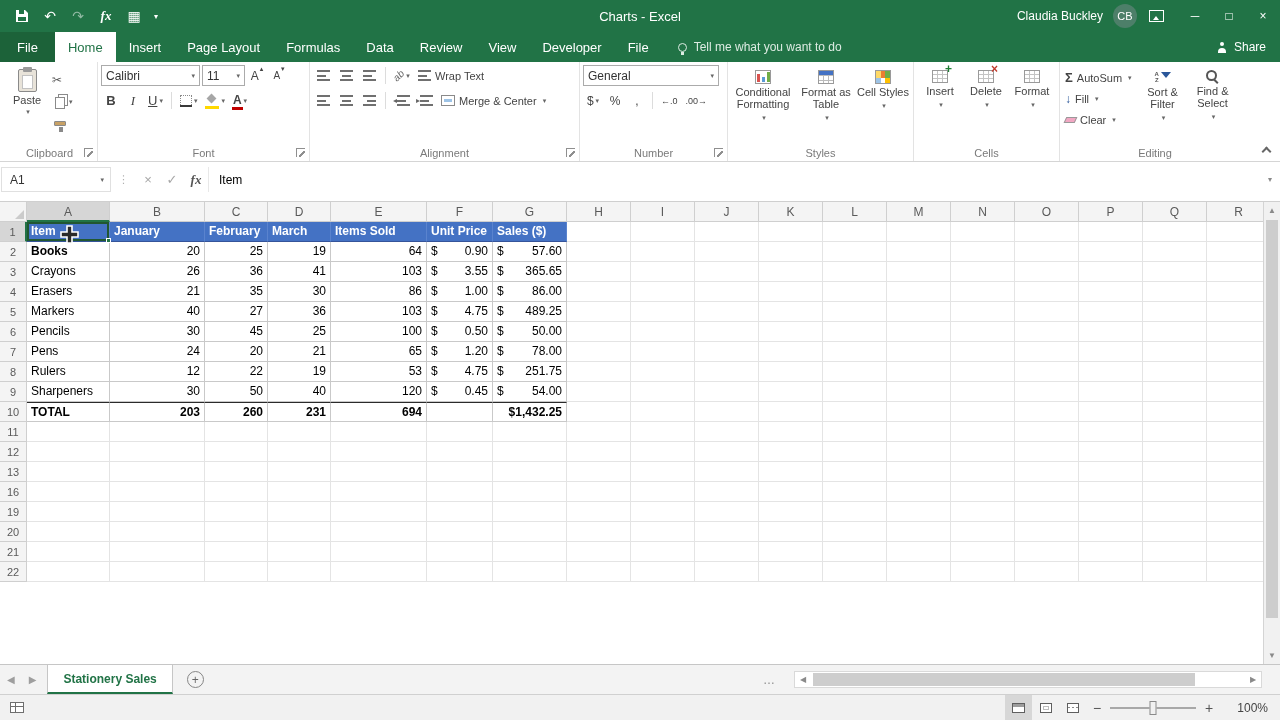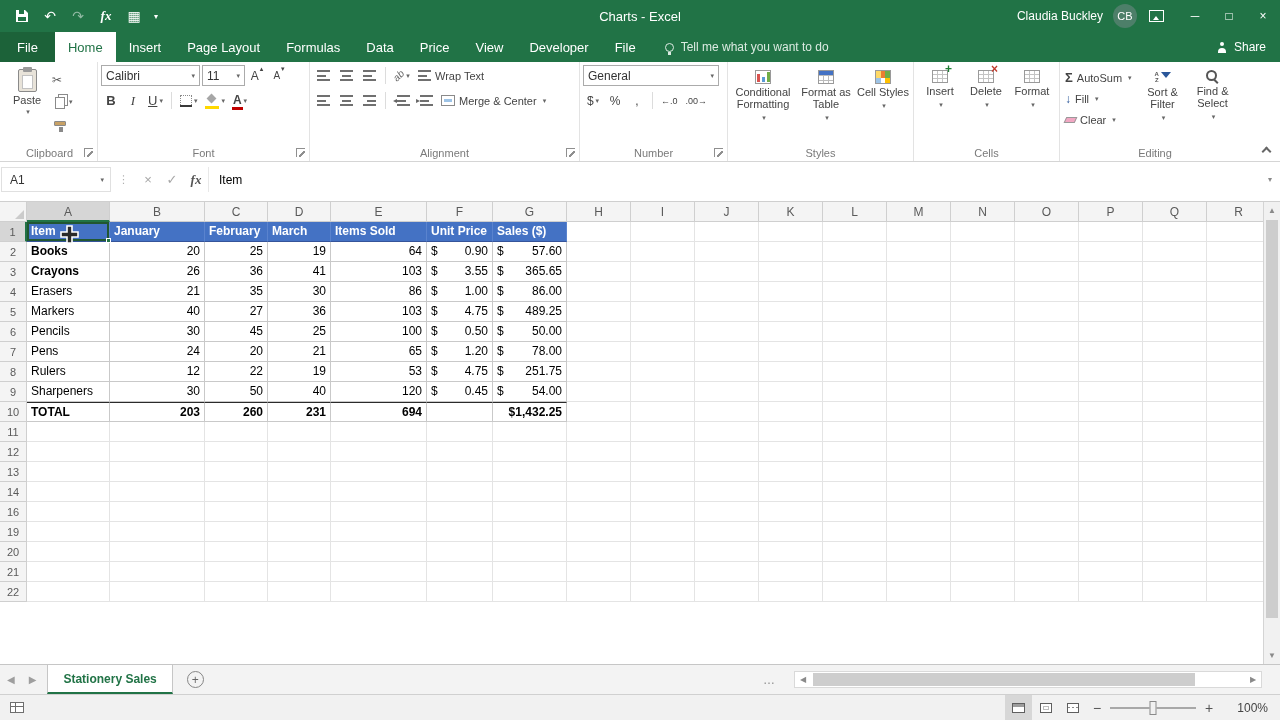--- a/index.html
+++ b/index.html
@@ -185,21 +185,21 @@
   </div>
 </div>
 
 <div class="tabrow">
   <div class="rtab filetab">File</div>
   <div class="rtab active">Home</div>
   <div class="rtab">Insert</div>
   <div class="rtab">Page Layout</div>
   <div class="rtab">Formulas</div>
   <div class="rtab">Data</div>
-  <div class="rtab">Price</div>
+  <div class="rtab">Review</div>
   <div class="rtab">View</div>
   <div class="rtab">Developer</div>
   <div class="rtab">File</div>
   <div class="tellme">
     <span class="i-bulb"></span>
     <span>Tell me what you want to do</span>
   </div>
   <div class="sharebox">
     <span class="i-person"></span>
     <span>Share</span>
@@ -514,21 +514,21 @@
           <div class="cell" style="width: 64px;"></div>
           <div class="cell" style="width: 64px;"></div>
           <div class="cell" style="width: 64px;"></div>
           <div class="cell" style="width: 64px;"></div>
           <div class="cell" style="width: 64px;"></div>
           <div class="cell" style="width: 64px;"></div>
           <div class="cell" style="width: 64px;"></div>
         </div>
         <div class="grow">
           <div class="rhd">3</div>
-          <div class="cell tc txt" style="width: 83px; font-weight: bold;">Crayons</div>
+          <div class="cell tc txt" style="width: 83px;">Crayons</div>
           <div class="cell tc num" style="width: 95px;">26</div>
           <div class="cell tc num" style="width: 63px;">36</div>
           <div class="cell tc num" style="width: 63px;">41</div>
           <div class="cell tc num" style="width: 96px;">103</div>
           <div class="cell tc acct" style="width: 66px;">
             <span>$</span>
             <span>3.55</span>
           </div>
           <div class="cell tc acct" style="width: 74px;">
             <span>$</span>
@@ -766,41 +766,20 @@
           <div class="cell" style="width: 64px;"></div>
           <div class="cell" style="width: 64px;"></div>
           <div class="cell" style="width: 64px;"></div>
           <div class="cell" style="width: 64px;"></div>
           <div class="cell" style="width: 64px;"></div>
           <div class="cell" style="width: 64px;"></div>
           <div class="cell" style="width: 64px;"></div>
         </div>
         <div class="grow">
           <div class="rhd">13</div>
-          <div class="cell" style="width: 83px;"></div>
-          <div class="cell" style="width: 95px;"></div>
-          <div class="cell" style="width: 63px;"></div>
-          <div class="cell" style="width: 63px;"></div>
-          <div class="cell" style="width: 96px;"></div>
-          <div class="cell" style="width: 66px;"></div>
-          <div class="cell" style="width: 74px;"></div>
-          <div class="cell" style="width: 64px;"></div>
-          <div class="cell" style="width: 64px;"></div>
-          <div class="cell" style="width: 64px;"></div>
-          <div class="cell" style="width: 64px;"></div>
-          <div class="cell" style="width: 64px;"></div>
-          <div class="cell" style="width: 64px;"></div>
-          <div class="cell" style="width: 64px;"></div>
-          <div class="cell" style="width: 64px;"></div>
-          <div class="cell" style="width: 64px;"></div>
-          <div class="cell" style="width: 64px;"></div>
-          <div class="cell" style="width: 64px;"></div>
-        </div>
-        <div class="grow">
-          <div class="rhd">14</div>
           <div class="cell" style="width: 83px;"></div>
           <div class="cell" style="width: 95px;"></div>
           <div class="cell" style="width: 63px;"></div>
           <div class="cell" style="width: 63px;"></div>
           <div class="cell" style="width: 96px;"></div>
           <div class="cell" style="width: 66px;"></div>
           <div class="cell" style="width: 74px;"></div>
           <div class="cell" style="width: 64px;"></div>
           <div class="cell" style="width: 64px;"></div>
           <div class="cell" style="width: 64px;"></div>

